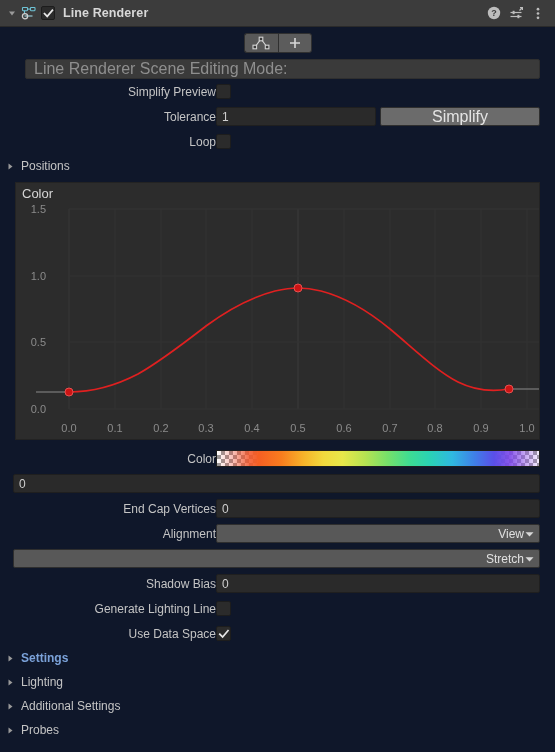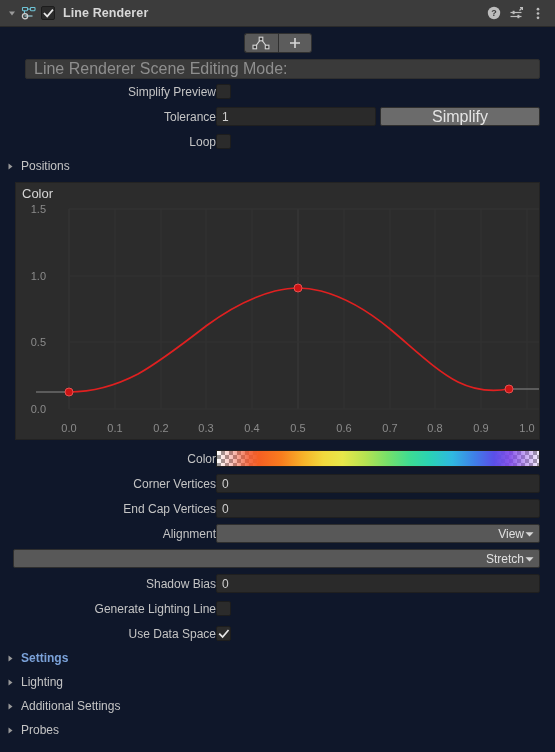--- a/index.html
+++ b/index.html
@@ -368,21 +368,20 @@
                 #3f7fe8 80%,
                 #5a4fe8 86%,
                 rgba(124,70,232,0.9) 91%,
                 rgba(150,90,235,0.5) 96%,
                 rgba(170,110,238,0.12) 100%);"></span>
       </span>
     </span>
   </div>
 
   <div class="prop-row">
-    <span class="prop-label">Corner Vertices</span>
     <span class="prop-field">
       <span class="num-field">0</span>
     </span>
   </div>
 
   <div class="prop-row">
     <span class="prop-label">End Cap Vertices</span>
     <span class="prop-field">
       <span class="num-field">0</span>
     </span>

